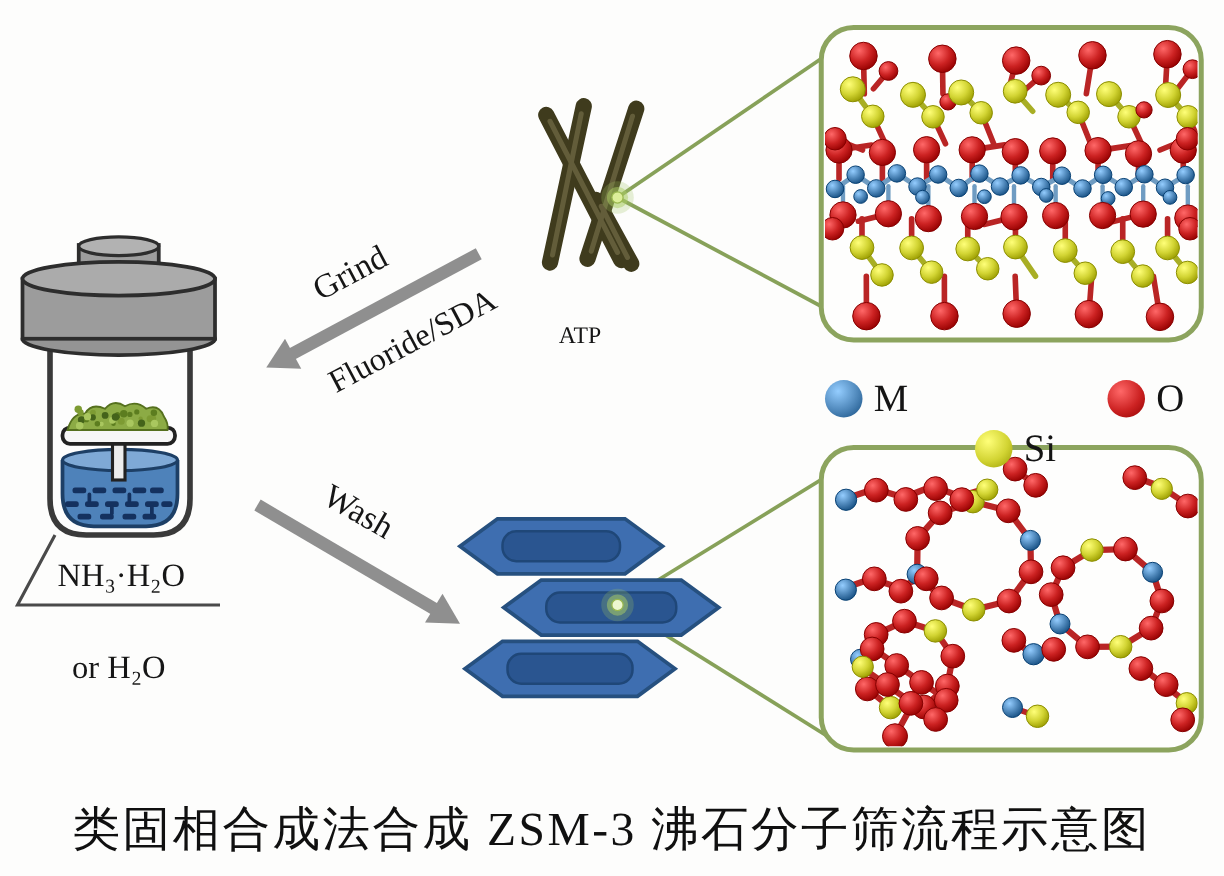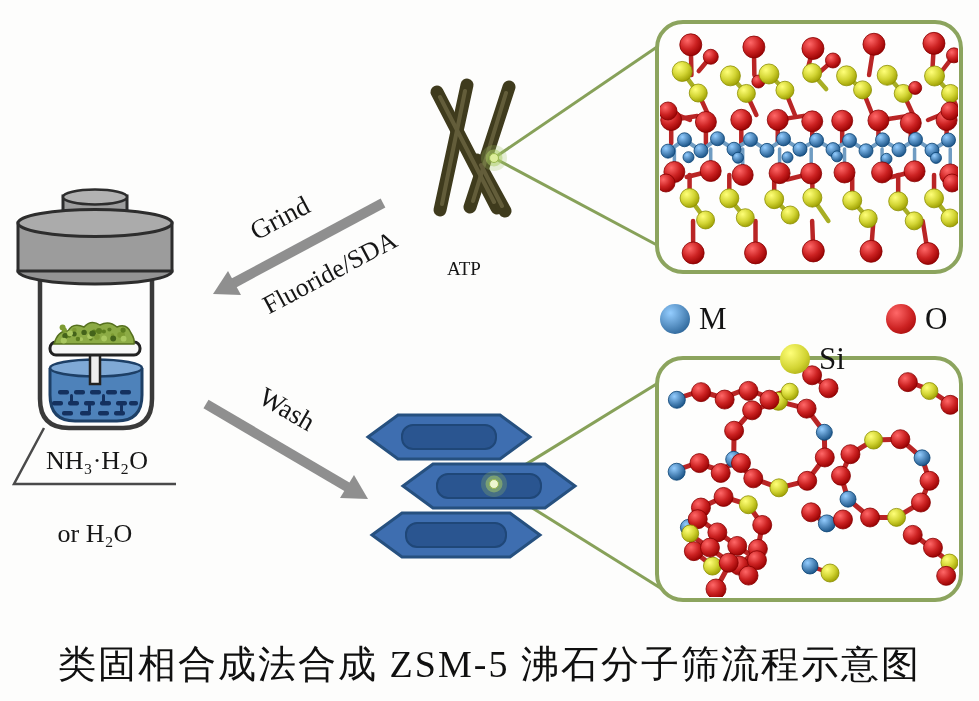--- a/index.html
+++ b/index.html
@@ -513,14 +513,14 @@
       <div class="legend-label">O</div>
     </div>
   </div>
 
   <div class="lbl" id="grind-label">Grind</div>
   <div class="lbl" id="fluoride-label">Fluoride/SDA</div>
   <div class="lbl" id="wash-label">Wash</div>
   <div class="lbl" id="atp-label">ATP</div>
   <div class="lbl" id="reagent-line1">NH₃·H₂O</div>
   <div class="lbl" id="reagent-line2">or H₂O</div>
-  <div class="lbl" id="caption">类固相合成法合成 ZSM-5 沸石分子筛流程示意图</div>
+  <div class="lbl" id="caption">类固相合成法合成 ZSM-3 沸石分子筛流程示意图</div>
 </div>
 
 </body></html>

